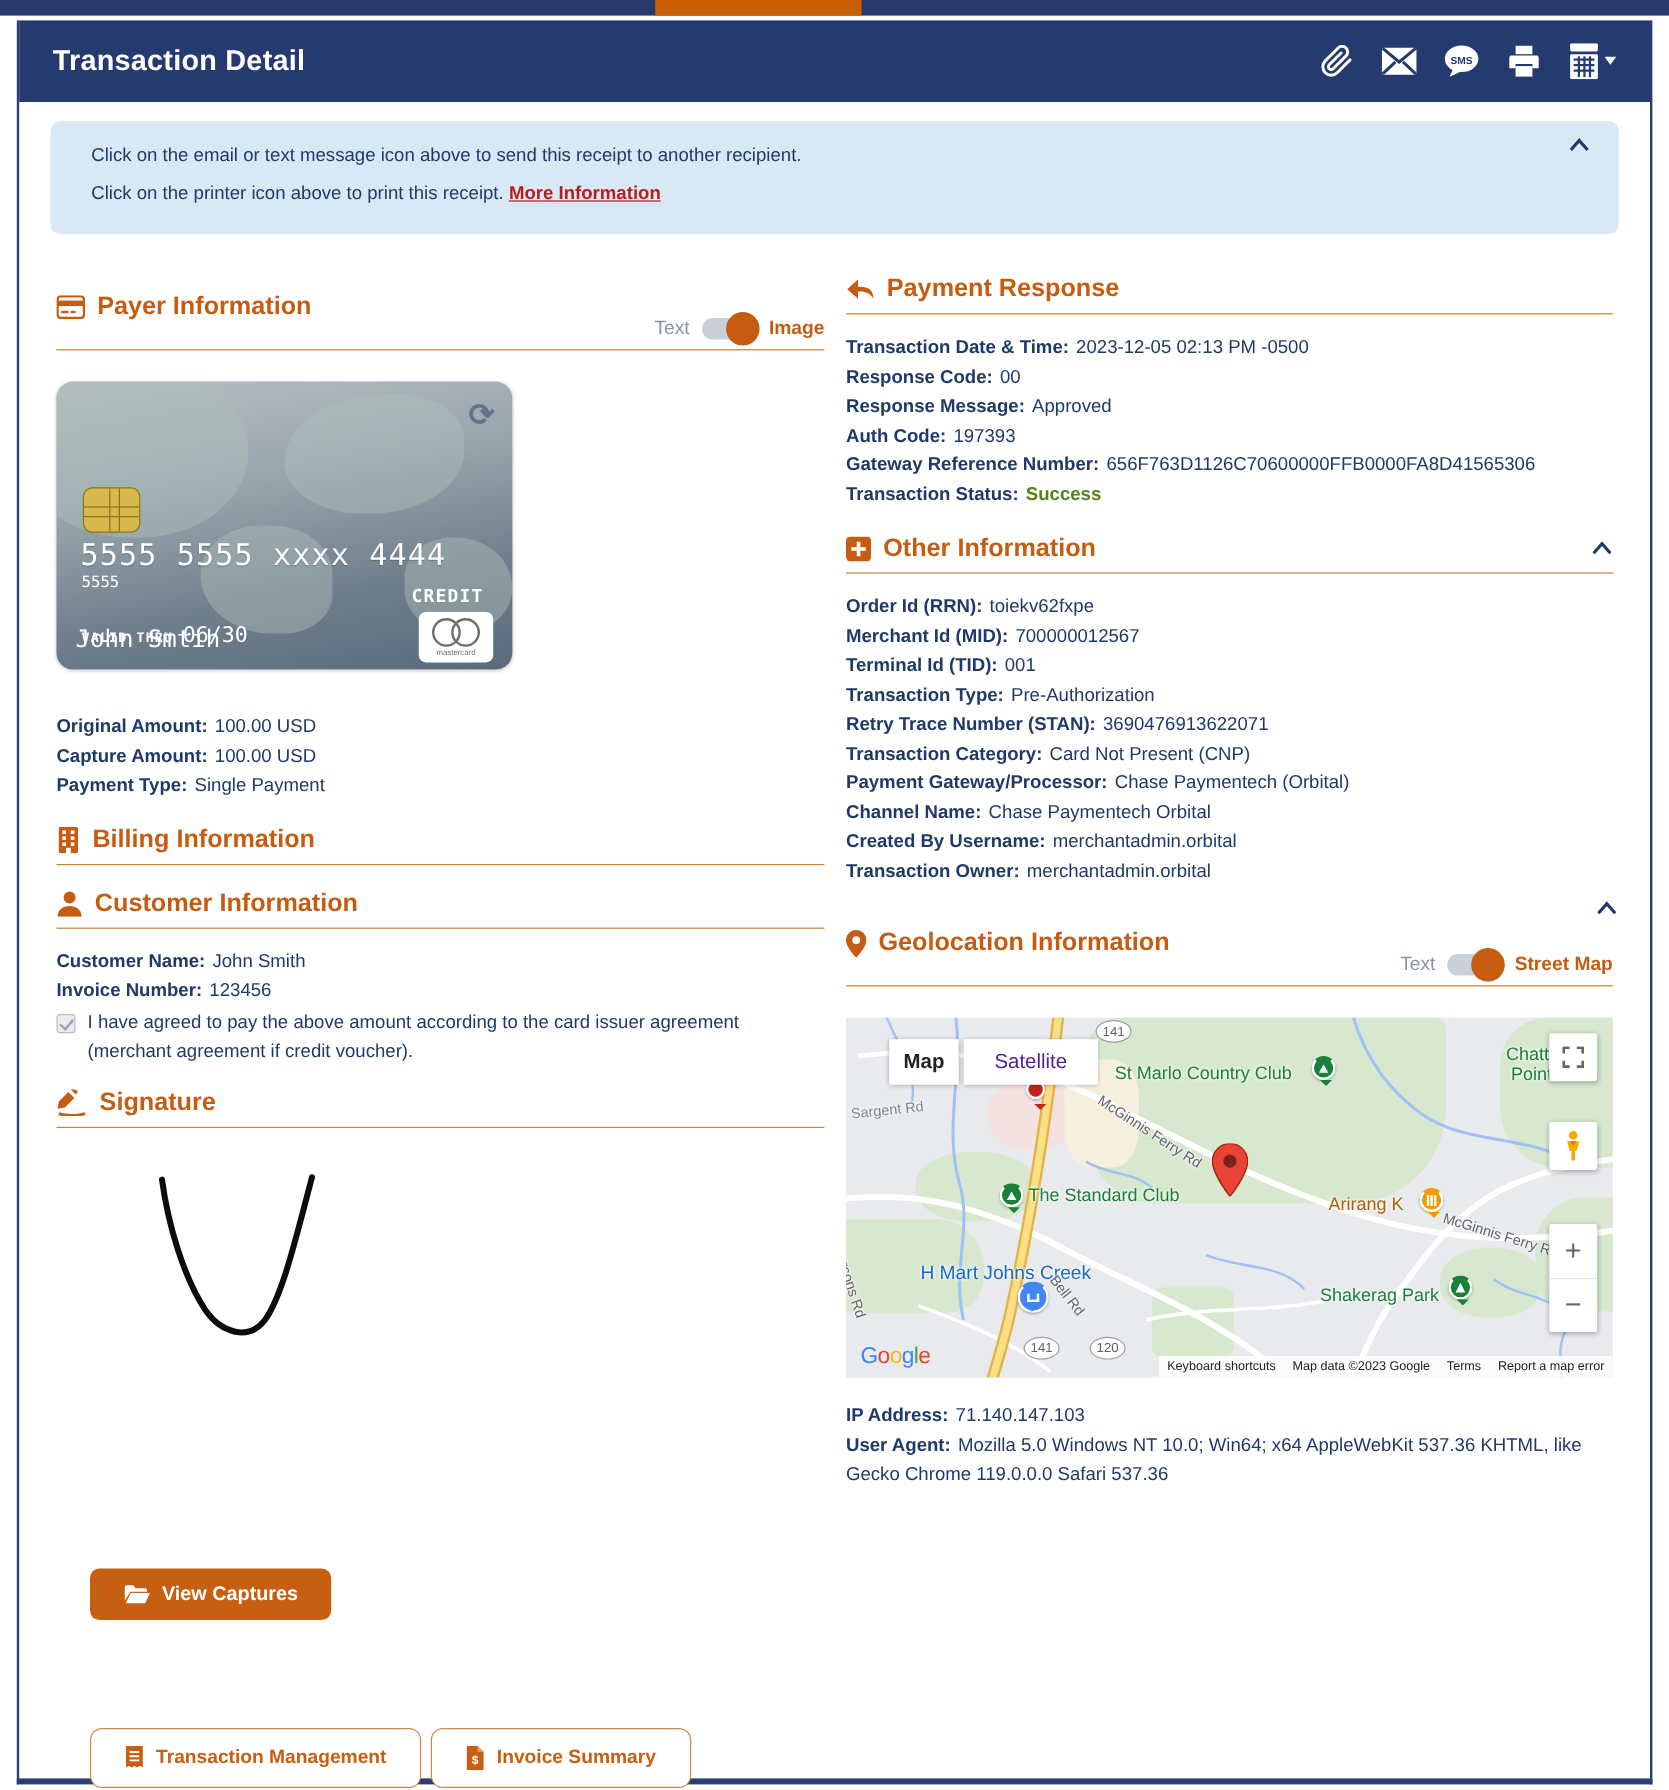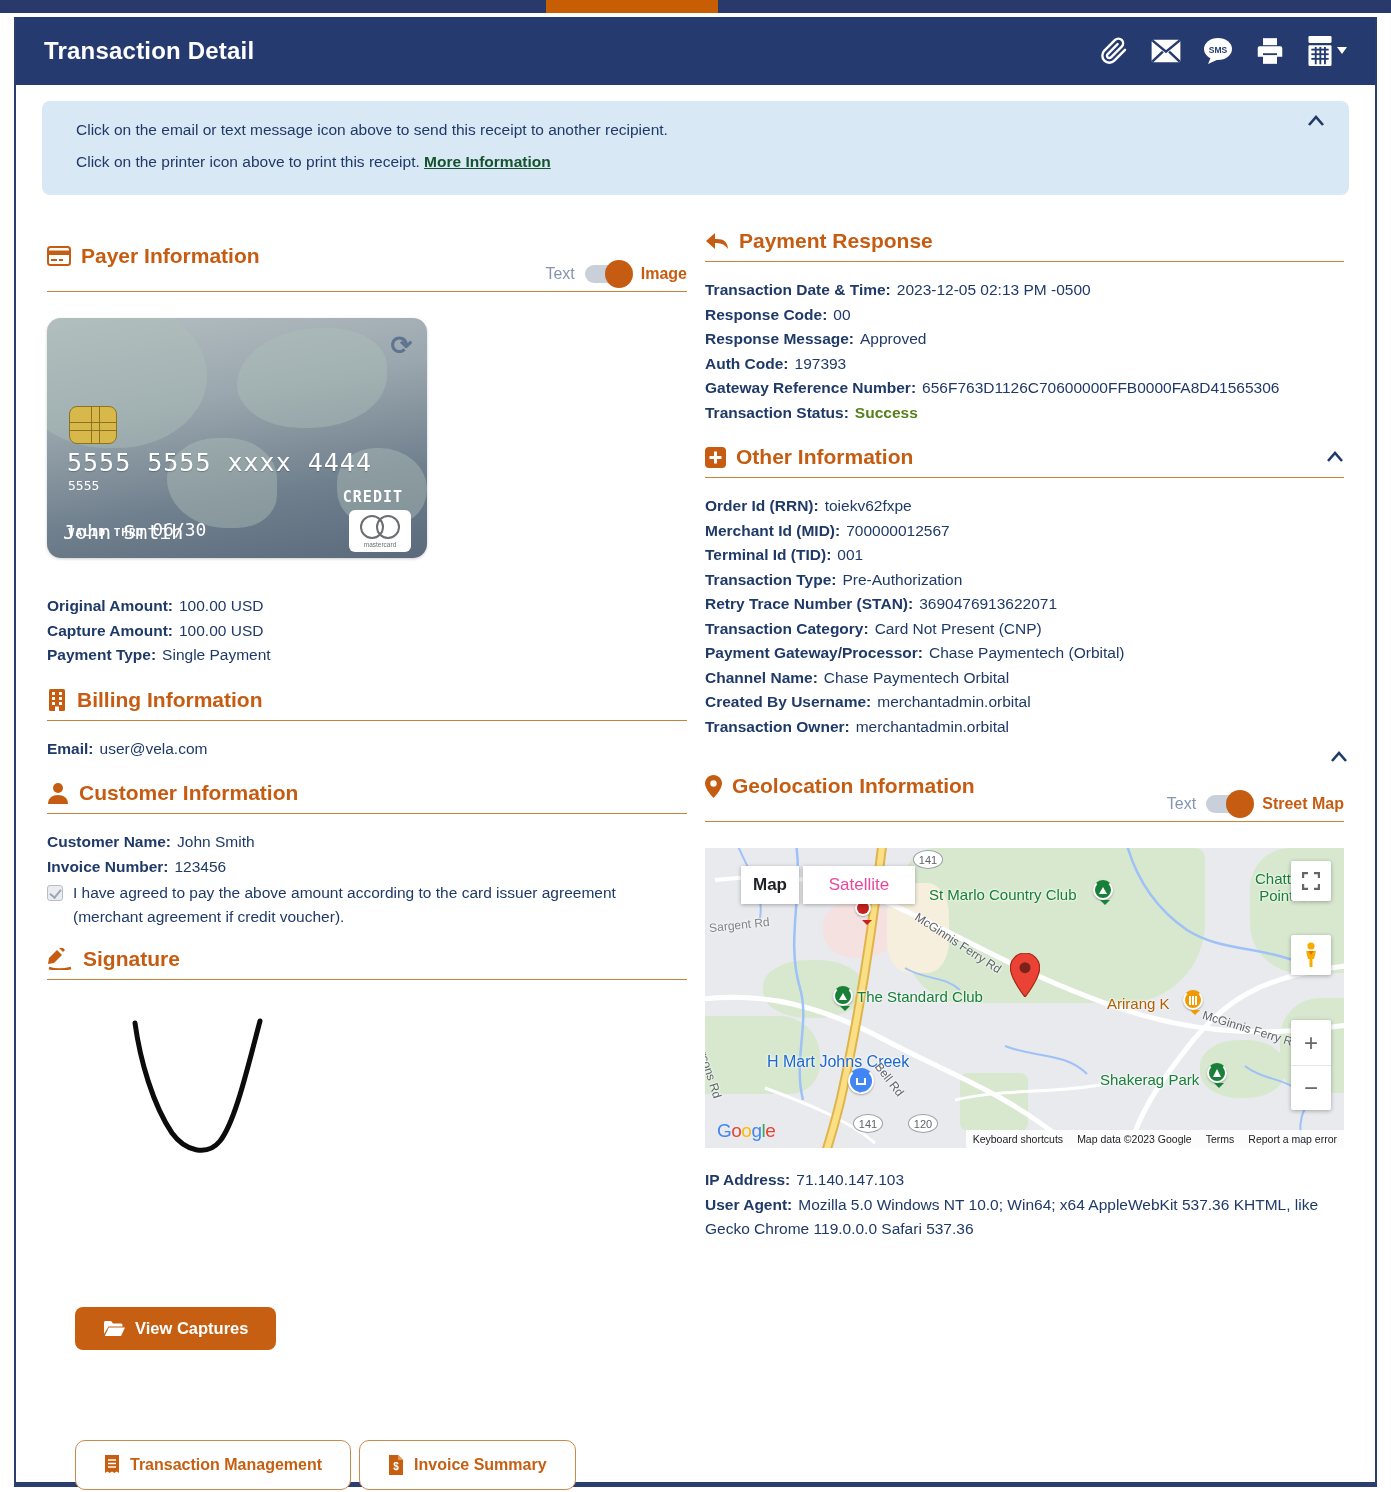--- a/index.html
+++ b/index.html
@@ -8,21 +8,21 @@
   .top-strip .orange-seg { position:absolute; left:546px; top:0; width:172px; height:13px; background:#c85e04; }
   .card { margin:4px 14px 0; background:#fff; border-left:2px solid #2c3e70; border-right:2px solid #2c3e70; border-bottom:5px solid #2c3e70; height:1470px; position:relative; }
   
   .hdr { background:#253a6e; height:68px; display:flex; align-items:center; padding:0 28px; }
   .hdr-title { color:#fff; font-size:24px; font-weight:700; letter-spacing:.2px; }
   .hdr-icons { margin-left:auto; display:flex; align-items:center; gap:22px; }
   .hicon { width:30px; height:30px; display:flex; align-items:center; justify-content:center; cursor:pointer; }
   
   .banner { margin:16px 26px 0; background:#d9e8f5; border-radius:8px; padding:20px 34px 24px; position:relative; color:#1f3a68; font-size:15.5px; }
   .banner p + p { margin-top:14px; }
-  .banner a { color:#14532d; font-weight:700; text-decoration:underline; cursor:pointer;margin-top:12px; }
+  .banner a { color:#b91c1c; font-weight:700; text-decoration:underline; cursor:pointer;margin-top:12px; }
   .chev { display:inline-block; }
   .banner .chev { position:absolute; right:24px; top:14px; cursor:pointer; }
   
   .columns { display:flex; margin-top:34px; padding:0 31px; gap:18px; }
   .col-left { width:640px; flex:none; }
   .col-right { flex:1; min-width:0; }
   
   .sec { display:flex; align-items:center; gap:10px; border-bottom:1px solid #c9823b; padding-bottom:8px; position:relative; }
   .sec-title { color:#c65c11; font-size:21px; font-weight:700; }
   .toggle-wrap { margin-left:auto; display:flex; align-items:center; gap:10px; font-size:16px;margin-top:36px; }
@@ -207,23 +207,20 @@
               <rect x="12" y="3" width="3" height="3"></rect>
               <rect x="5" y="8" width="3" height="3"></rect>
               <rect x="12" y="8" width="3" height="3"></rect>
               <rect x="5" y="13" width="3" height="3"></rect>
               <rect x="12" y="13" width="3" height="3"></rect>
               <rect x="8" y="17.5" width="4" height="4.5"></rect>
             </g>
           </svg>
         <span class="sec-title">Billing Information</span>
       </div>
-      <div class="rows">
-        <div class="row"><span class="lbl">Email:</span><span>user@vela.com</span></div>
-      </div>
 
       <div class="sec" style="margin-top:20px;">
         <svg width="22" height="22" viewBox="0 0 22 22">
             <circle cx="11" cy="6" r="5" fill="#c65c11"></circle>
             <path d="M1 22c0-6 4.5-9 10-9s10 3 10 9z" fill="#c65c11"></path>
           </svg>
         <span class="sec-title">Customer Information</span>
       </div>
       <div class="rows">
         <div class="row"><span class="lbl">Customer Name:</span><span>John Smith</span></div>
@@ -374,21 +371,21 @@
         <div class="road-label" style="left:500px; top:160px; transform:rotate(17deg); transform-origin:left top;">McGinnis Ferry R</div>
         <div class="road-label" style="left:178px; top:212px; transform:rotate(52deg); transform-origin:left top;">Bell Rd</div>
         <div class="road-label" style="left:0px; top:188px; transform:rotate(72deg); transform-origin:left top;">Parsons Rd</div>
         <div class="road-label" style="left:4px; top:70px; transform:rotate(-6deg); opacity:.75;">Sargent Rd</div>
 
         <div class="badge" style="left:208px; top:2px;">141</div>
         <div class="badge" style="left:148px; top:266px;">141</div>
         <div class="badge" style="left:203px; top:266px;">120</div>
 
         <div class="mapbtn" style="left:36px; top:18px; width:58px; height:38px; font-size:17px; font-weight:700; color:#202124;">Map</div>
-        <div class="mapbtn" style="left:98px; top:18px; width:112px; height:38px; font-size:17px; color:#ec4899;">Satellite</div>
+        <div class="mapbtn" style="left:98px; top:18px; width:112px; height:38px; font-size:17px; color:#4c1d95;">Satellite</div>
         <div class="mapbtn" style="right:13px; top:13px; width:40px; height:40px; border-radius:2px;">
           <svg width="18" height="18" viewBox="0 0 18 18" fill="none" stroke="#666" stroke-width="2.4">
               <path d="M1 6V1h5M12 1h5v5M17 12v5h-5M6 17H1v-5"></path>
             </svg>
         </div>
         <div class="mapbtn" style="right:13px; top:87px; width:40px; height:40px; border-radius:2px;">
           <svg width="16" height="26" viewBox="0 0 16 26">
               <circle cx="8" cy="4" r="3.6" fill="#f9ab00"></circle>
               <path d="M3 9h10l-2 8h-1.5v8h-3v-8H5z" fill="#f9ab00"></path>
               <path d="M5.5 9l2.5 4 2.5-4z" fill="#e37400"></path>

